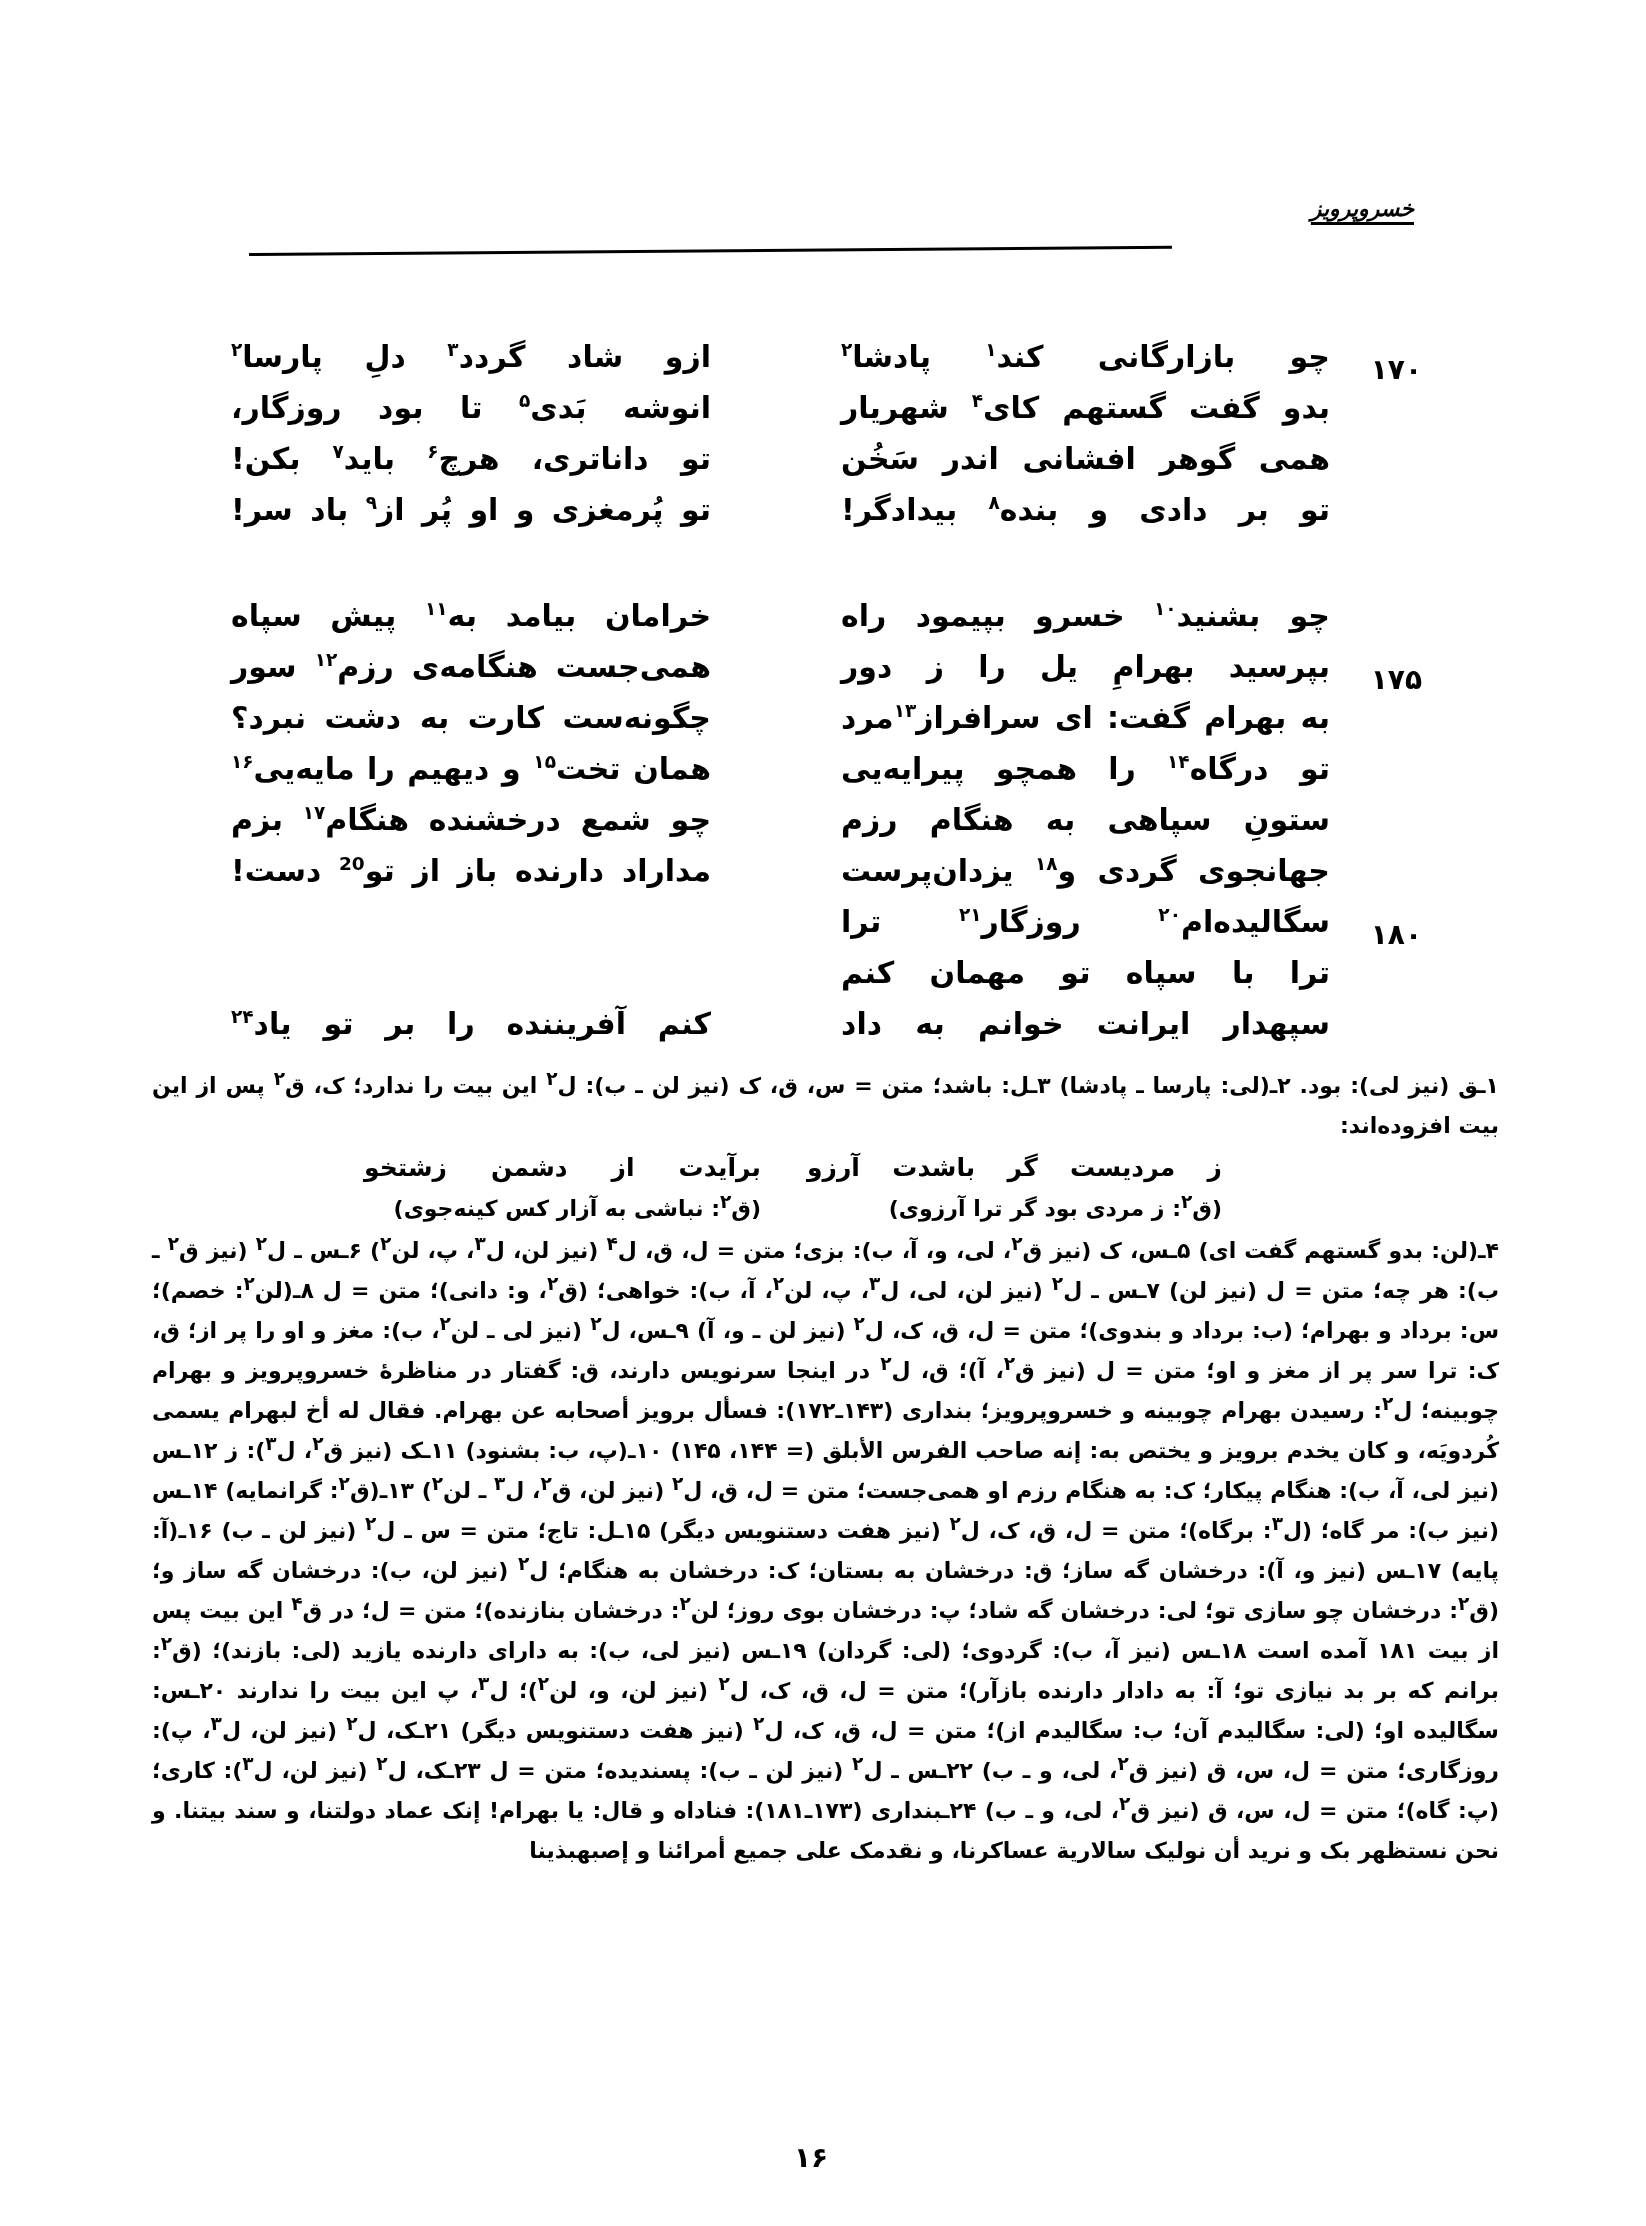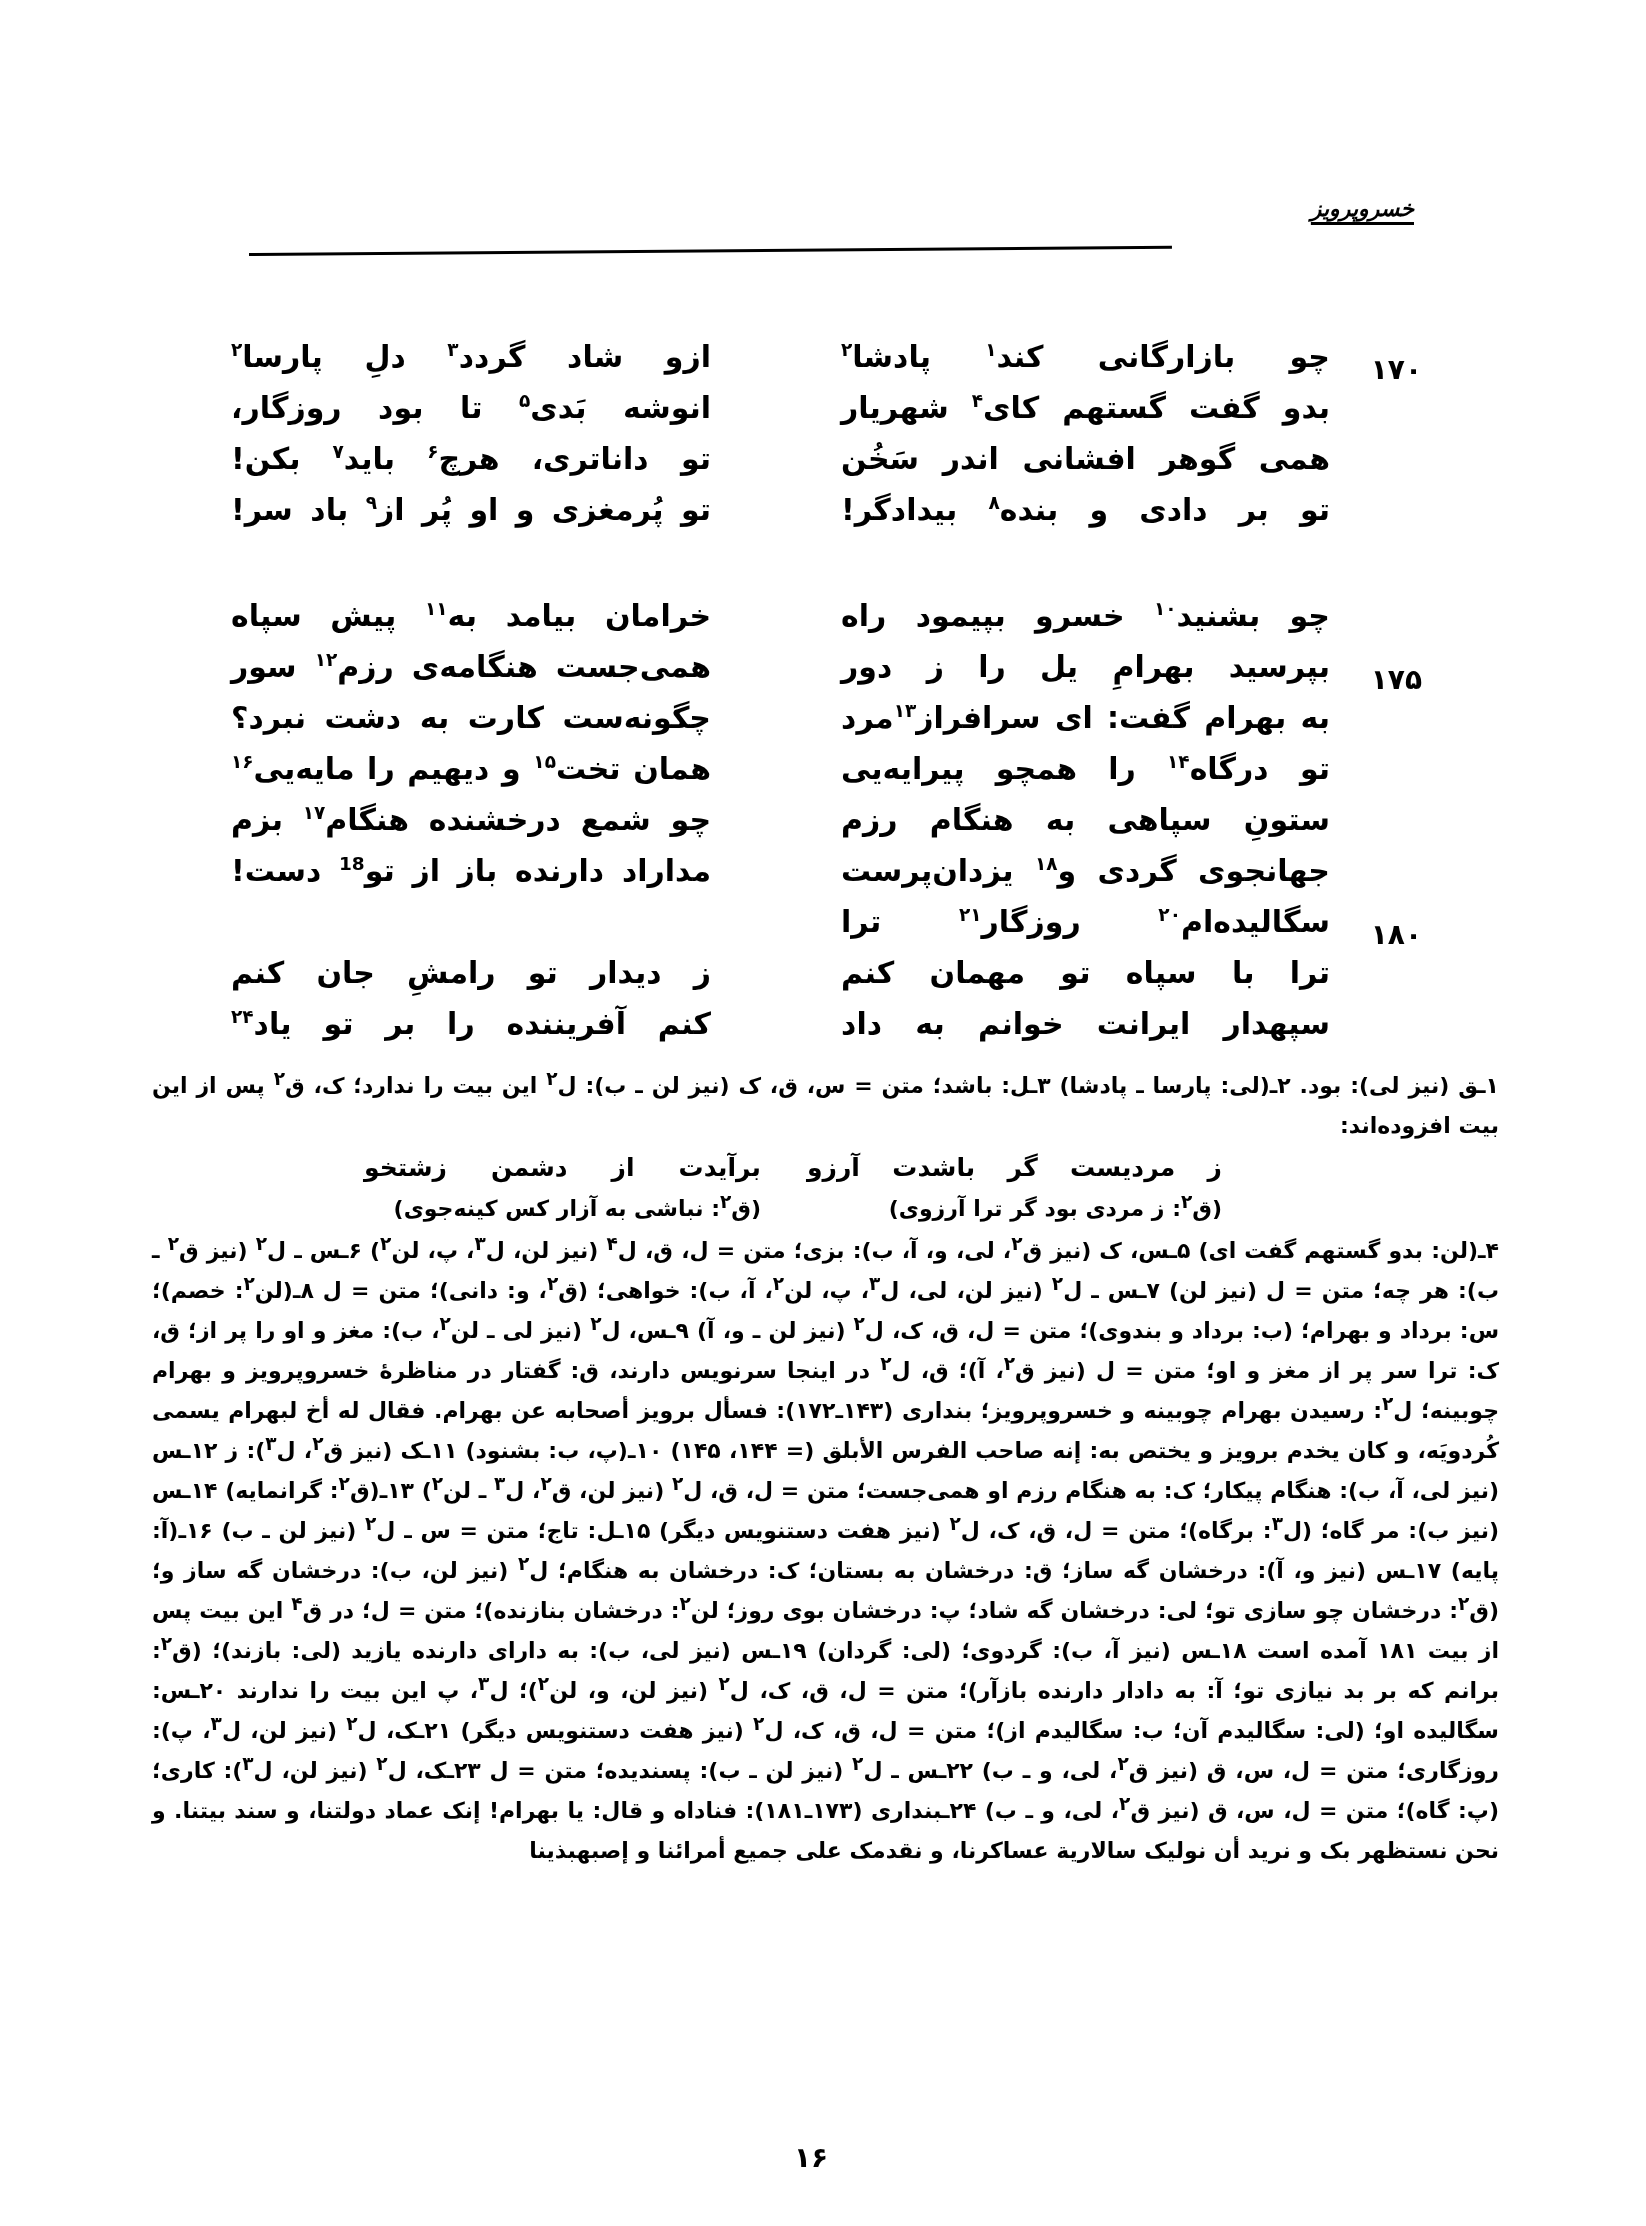--- a/index.html
+++ b/index.html
@@ -84,30 +84,29 @@
         <span class="hemi hemi-left">همان تخت<sup>۱۵</sup> و دیهیم را مایه‌یی<sup>۱۶</sup></span>
       </div>
       <div class="bayt">
         <span class="verse-num"></span>
         <span class="hemi hemi-right">ستونِ سپاهی به هنگام رزم</span>
         <span class="hemi hemi-left">چو شمع درخشنده هنگام<sup>۱۷</sup> بزم</span>
       </div>
       <div class="bayt">
         <span class="verse-num"></span>
         <span class="hemi hemi-right">جهانجوی گردی و<sup>۱۸</sup> یزدان‌پرست</span>
-        <span class="hemi hemi-left">مداراد دارنده باز از تو<sup>18</sup> دست!</span>
+        <span class="hemi hemi-left">مداراد دارنده باز از تو<sup>20</sup> دست!</span>
       </div>
       <div class="bayt">
         <span class="verse-num"></span>
         <span class="hemi hemi-right">سگالیده‌ام<sup>۲۰</sup> روزگار<sup>۲۱</sup> ترا</span>
       </div>
       <div class="bayt">
         <span class="verse-num">۱۸۰</span>
         <span class="hemi hemi-right">ترا با سپاه تو مهمان کنم</span>
-        <span class="hemi hemi-left">ز دیدار تو رامشِ جان کنم</span>
       </div>
       <div class="bayt">
         <span class="verse-num"></span>
         <span class="hemi hemi-right">سپهدار ایرانت خوانم به داد</span>
         <span class="hemi hemi-left">کنم آفریننده را بر تو یاد<sup>۲۴</sup></span>
       </div>
     </div>
   </div>
 
 <div class="footnotes">

